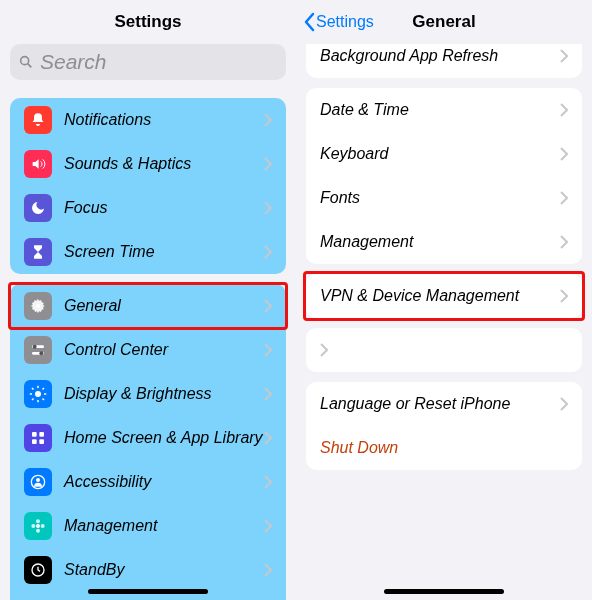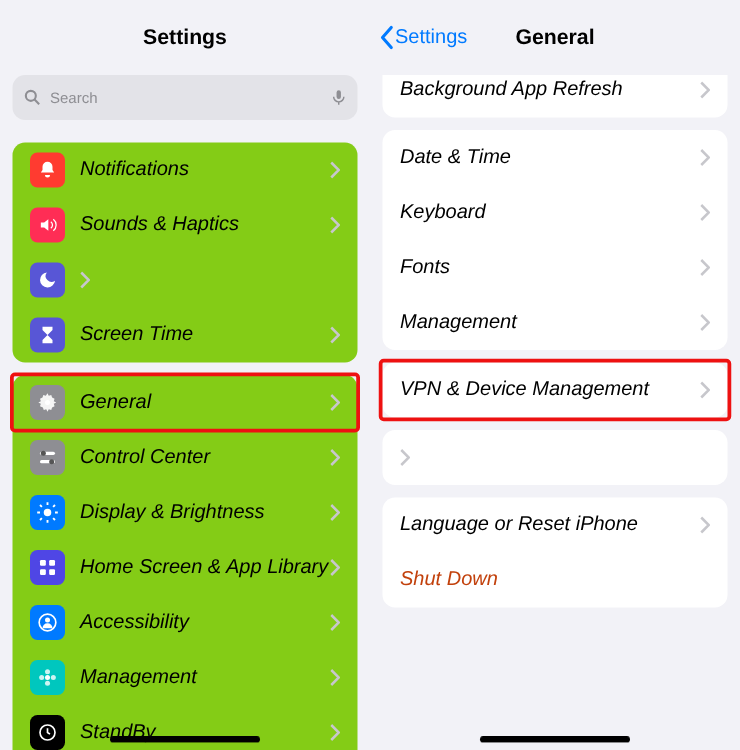--- a/index.html
+++ b/index.html
@@ -12,21 +12,21 @@
   overflow: hidden;
 }
 .pane {
   width: 296px;
   display: flex;
   flex-direction: column;
   background: #f2f2f7;
   position: relative;
 }
 .header {
-  height: 60px;
+  height: 44px;
   display: flex;
   align-items: center;
   justify-content: center;
   position: relative;
 }
 .header-title {
   font-size: 17px;
   font-weight: 600;
   color: #000;
 }
@@ -55,32 +55,33 @@
   padding: 0 8px;
 }
 .search-bar .sicon, .search-bar .micon {
   color: #8e8e93;
   display: flex;
 }
 .search-bar input {
   flex: 1;
   border: none;
   background: transparent;
-  font-size: 12px;
+  font-size: 21px;
   color: #a16207;
   padding: 0 6px;
   outline: none;
+  font-style: italic;
 }
 .search-bar input::placeholder { color: #8e8e93; }
 .scroll {
   flex: 1;
   overflow-y: auto;
 }
 .group {
-  background: #84cc16;
+  background: #7dd3fc;
   border-radius: 10px;
   margin: 10px;
 }
 .group-flat {
   background: #fff;
   border-radius: 10px;
   margin: 10px;
 }
 .row {
   display: flex;
@@ -200,20 +201,21 @@
       </div>
           </div>
         </div>
         <div class="row-wrap">
           <div class="row">
       <div class="app-icon icon-focus">
               <svg width="16" height="16" viewBox="0 0 24 24" fill="white">
                 <path d="M21 12.8A9 9 0 1111.2 3a7 7 0 009.8 9.8z"></path>
               </svg>
             </div>
+      <div class="row-label">Focus</div>
       <div class="row-chevron">
         <svg width="8" height="14" viewBox="0 0 8 14" fill="none" stroke="currentColor" stroke-width="2">
                 <polyline points="1,1 7,7 1,13"></polyline>
               </svg>
       </div>
           </div>
         </div>
         <div class="row-wrap">
           <div class="row">
       <div class="app-icon icon-screen">

